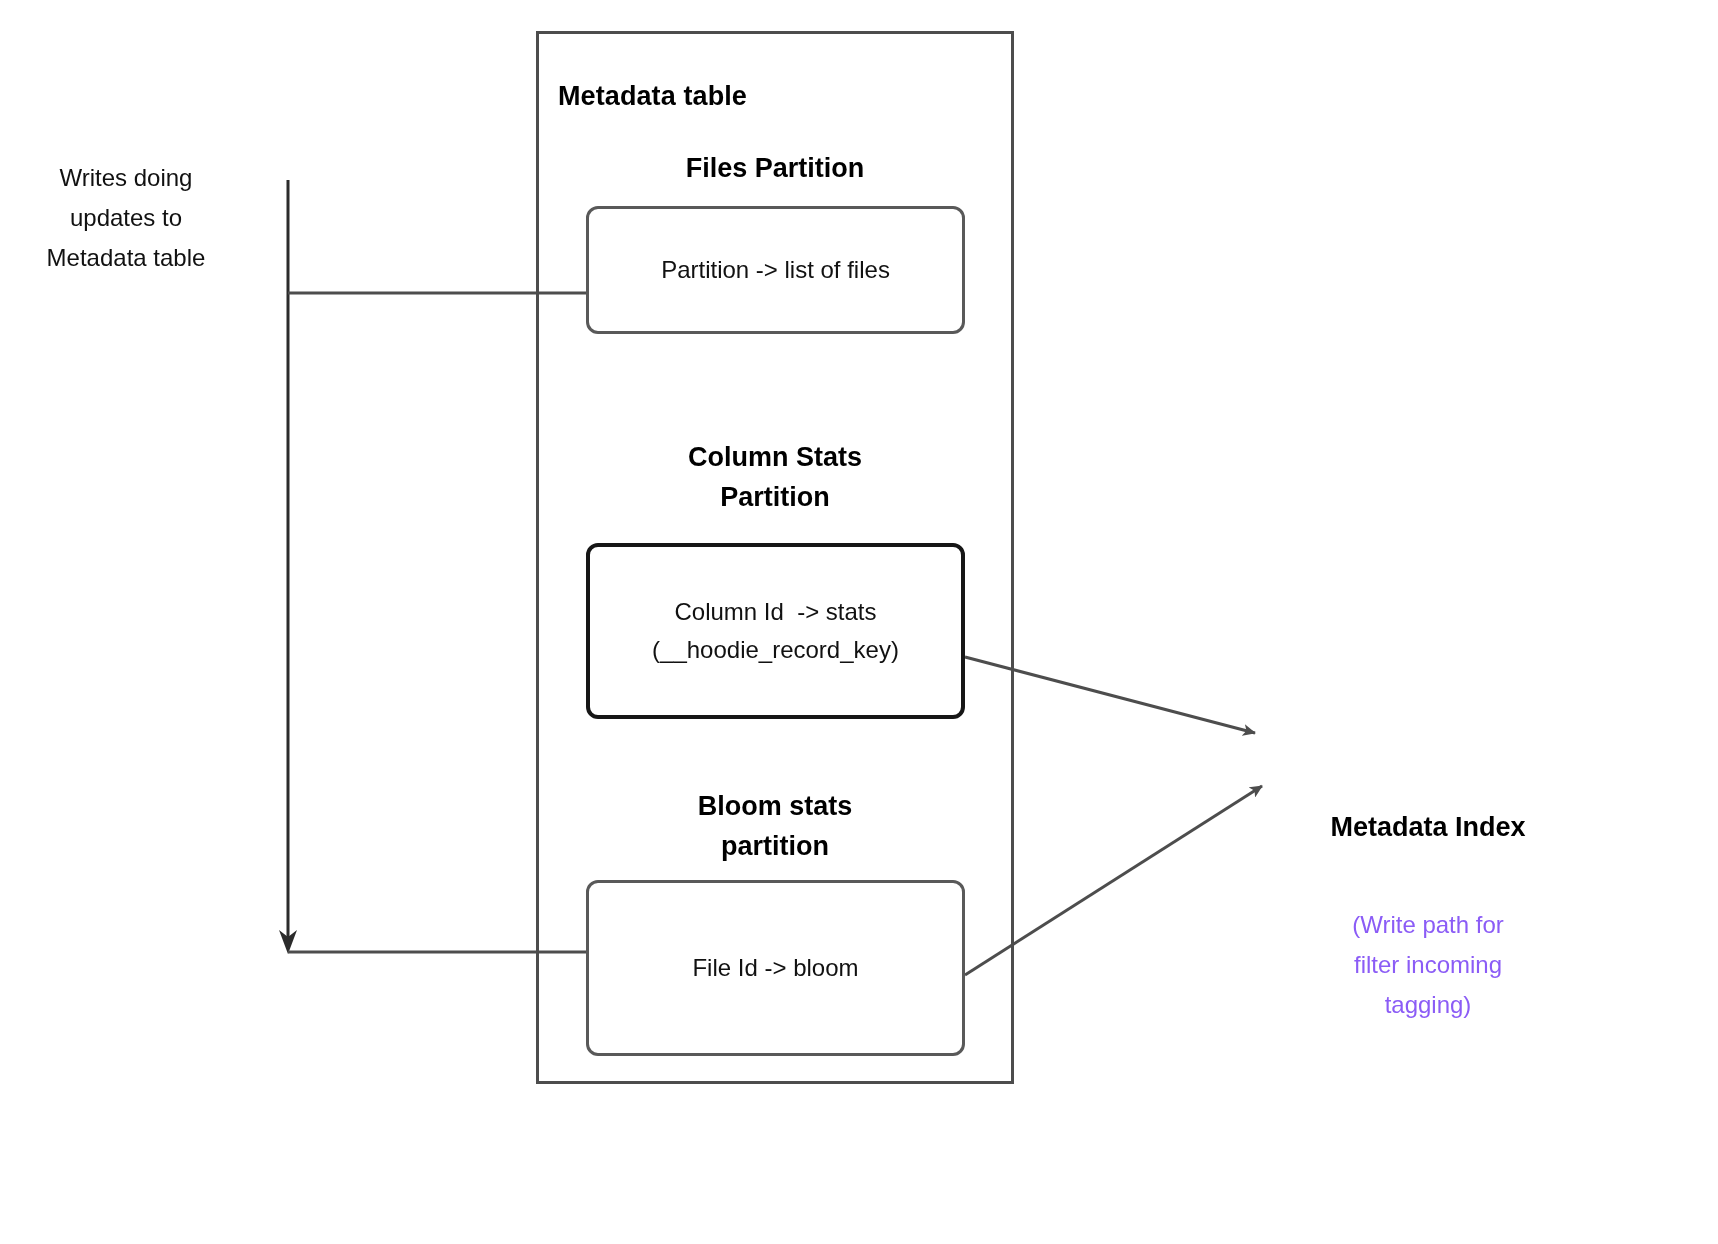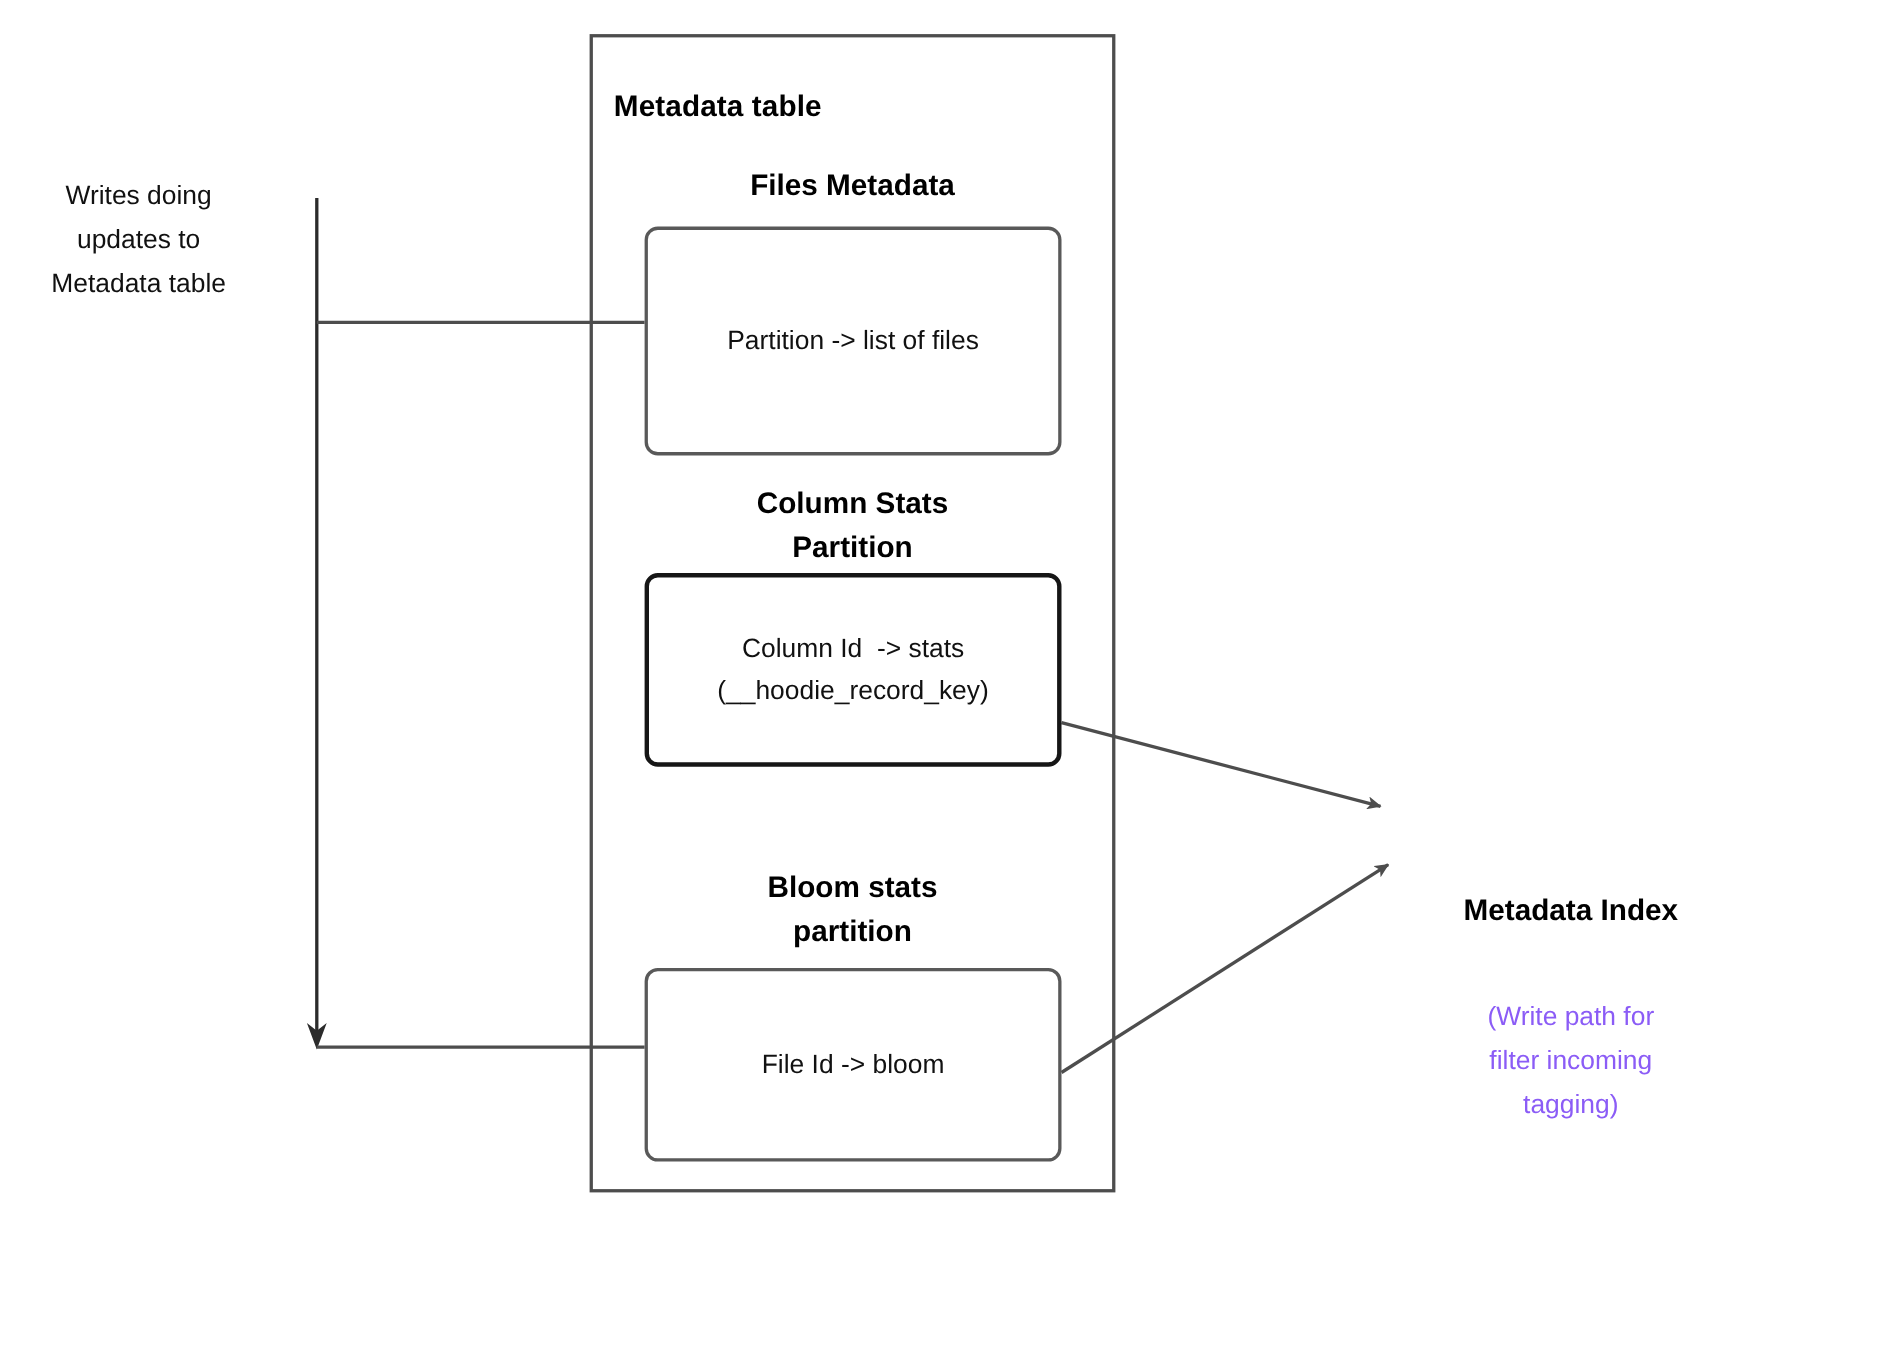--- a/index.html
+++ b/index.html
@@ -75,25 +75,25 @@
     align-items: center;
     justify-content: center;
     text-align: center;
     font-size: 24px;
     color: #111111;
     line-height: 38px;
     background: #ffffff;
   }
   #box-files {
     top: 206px;
-    height: 208px;
+    height: 128px;
     border: 3px solid #595959;
   }
   #box-colstats {
-    top: 521px;
+    top: 543px;
     height: 176px;
     border: 4px solid #161616;
   }
   #box-bloom {
     top: 880px;
     height: 176px;
     border: 3px solid #595959;
   }
   .part-box span {
     display: block;
@@ -175,21 +175,21 @@
   <div class="left-note">
     <div>Writes doing</div>
     <div>updates to</div>
     <div>Metadata table</div>
   </div>
 
   <div class="mt-container"></div>
   <div class="mt-title">Metadata table</div>
 
   <div class="section-heading" id="heading-files">
-    <div>Files Metadata</div>
+    <div>Files Partition</div>
   </div>
   <div class="part-box" id="box-files">
     <div>
       <span>Partition -&gt; list of files</span>
     </div>
   </div>
 
   <div class="section-heading" id="heading-colstats">
     <div>Column Stats</div>
     <div>Partition</div>

